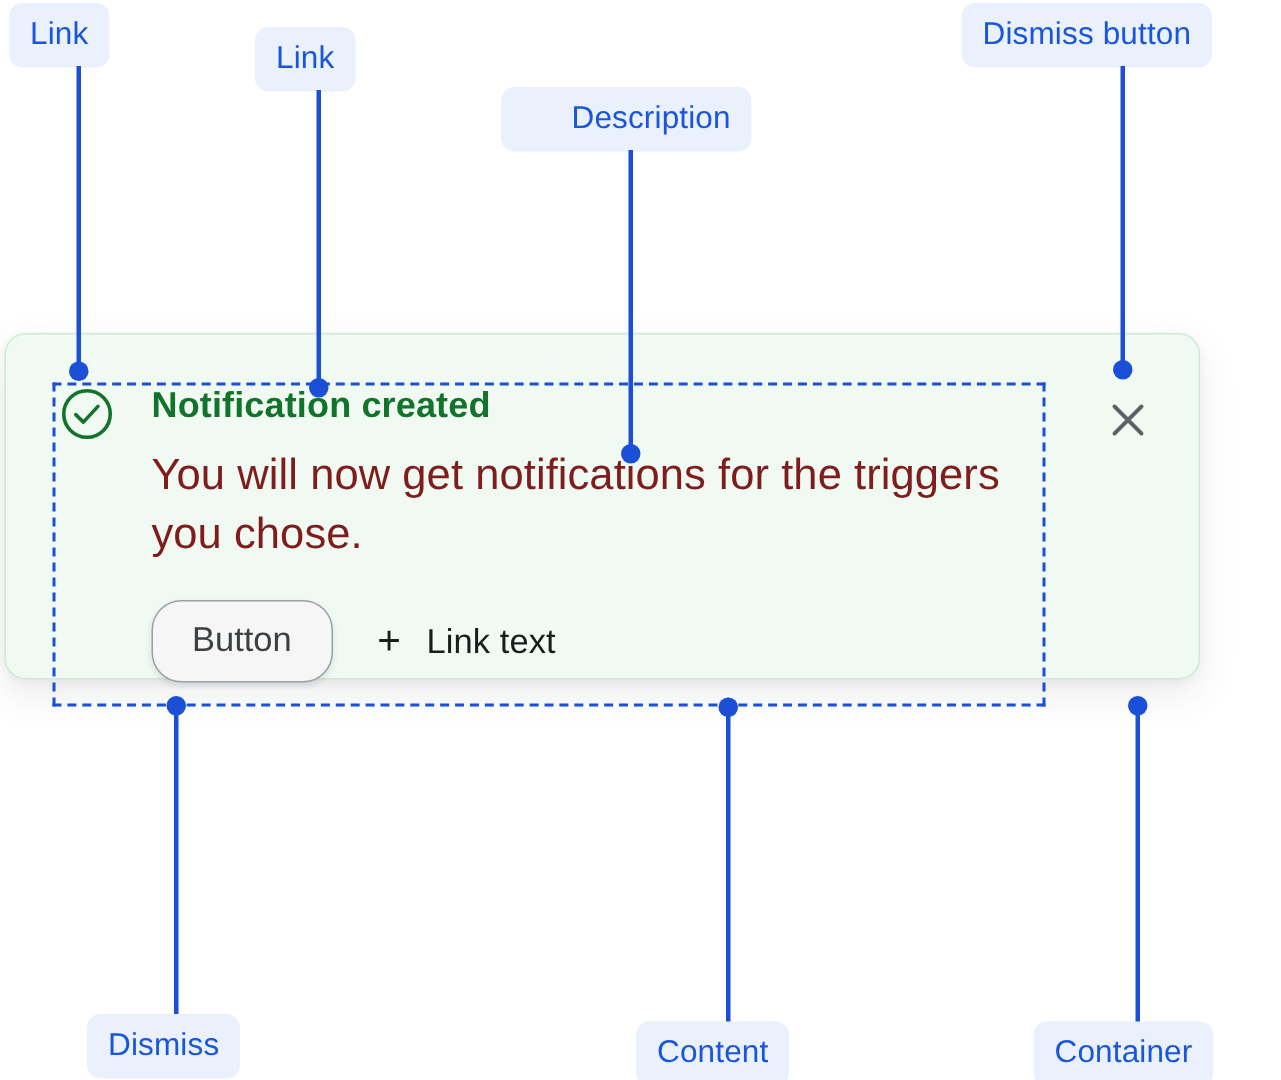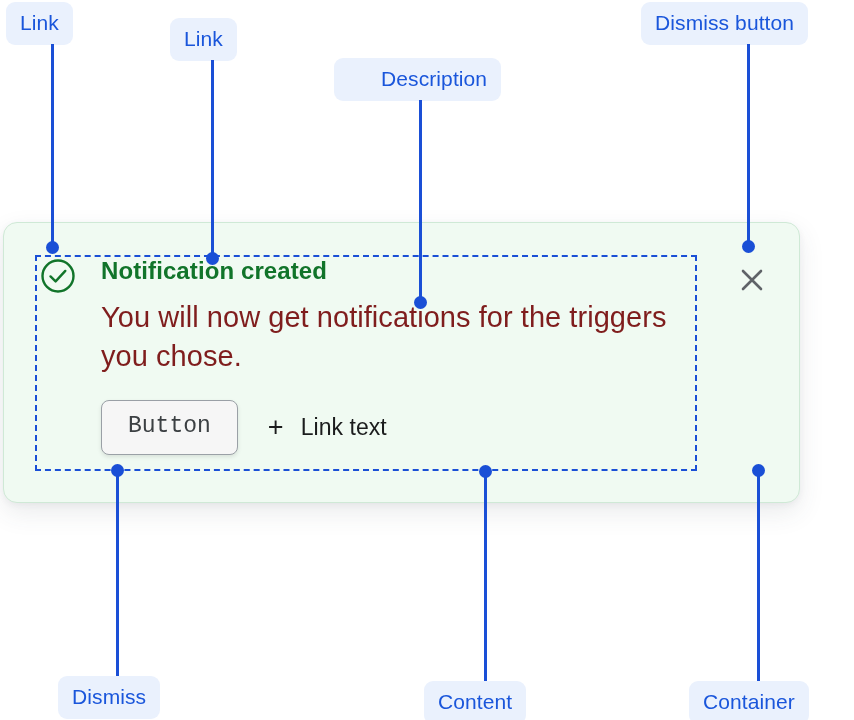--- a/index.html
+++ b/index.html
@@ -48,21 +48,21 @@
     border-radius: 50%;
     background: #1a4fd6;
   }
 
   
   #notif-card {
     position: absolute;
     left: 3px;
     top: 222px;
     width: 797px;
-    height: 281px;
+    height: 231px;
     box-sizing: border-box;
     background: #f0faf2;
     border: 1px solid #cfe9d6;
     border-radius: 14px;
     box-shadow: 0 10px 26px rgba(60, 70, 80, 0.10),
                 0 2px 6px rgba(60, 70, 80, 0.06);
   }
 
   
   #content-outline {
@@ -120,23 +120,23 @@
 
   .notif-actions {
     margin-top: 24px;
     display: flex;
     align-items: center;
   }
 
   .action-button {
     background: #f6f6f6;
     border: 1px solid #9aa0a6;
-    border-radius: 8px;
+    border-radius: 20px;
     color: #3c4043;
-    font-family: Liberation Mono, monospace;
+    font-family: Liberation Sans, sans-serif;
     font-size: 23px;
     line-height: 1;
     padding: 14px 26px 16px 26px;
     cursor: pointer;
     box-shadow: 0 2px 4px rgba(0,0,0,0.10);
   }
 
   .action-link {
     display: flex;
     align-items: center;

